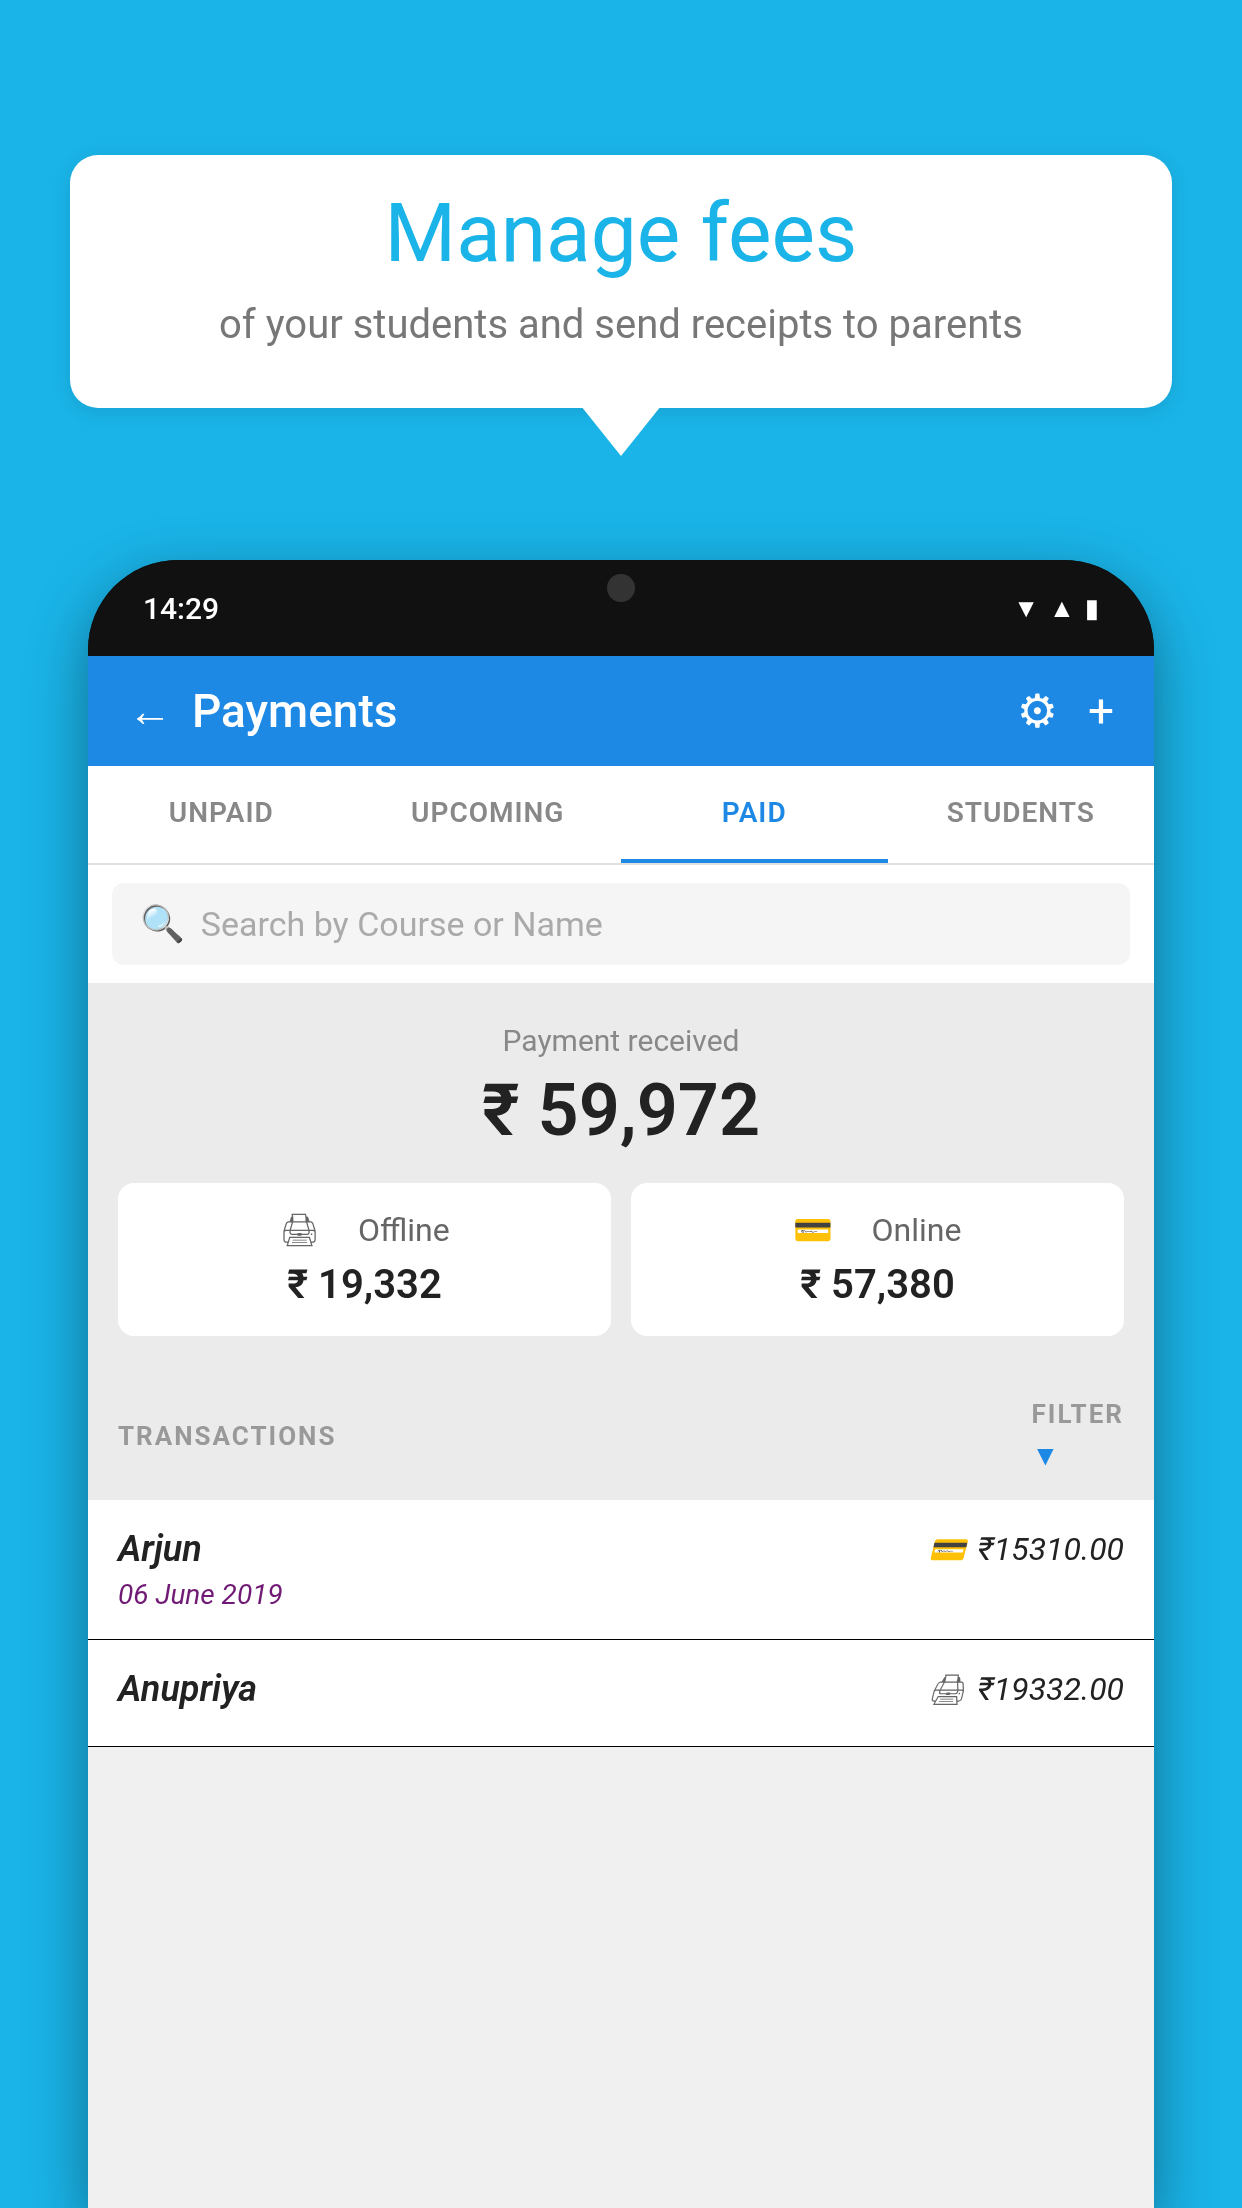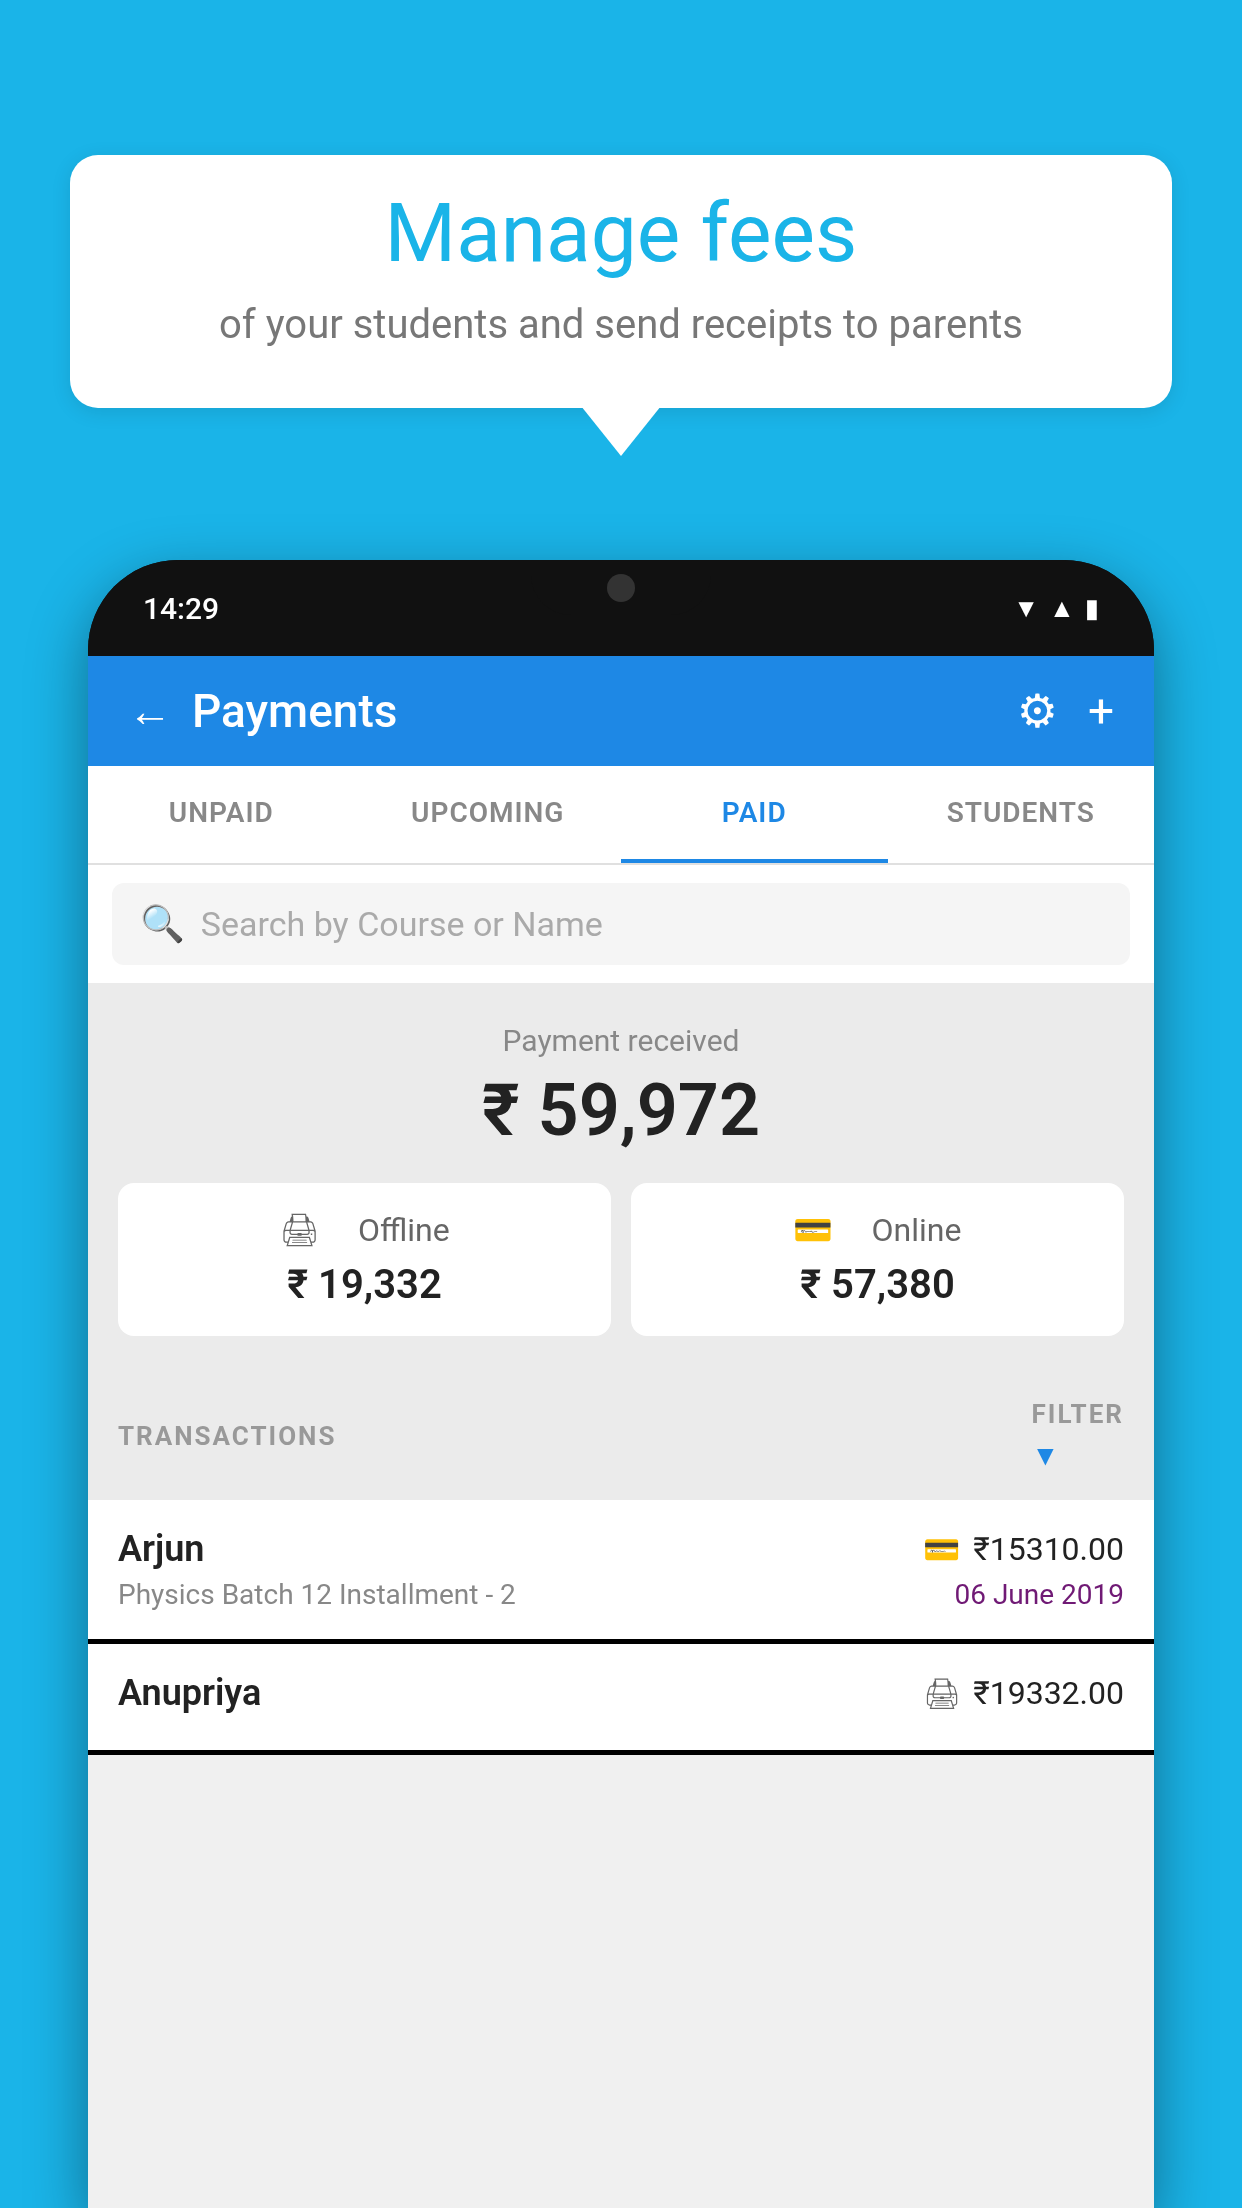--- a/index.html
+++ b/index.html
@@ -270,21 +270,22 @@
     }
     .filter-icon {
       color: #1e88e5;
       font-size: 28px;
     }
 
     
     .transaction-row {
       background: white;
       padding: 28px 30px;
-      border-bottom: 5px solid #000000;
+      border-bottom: 1px solid #000000;
+      font-style: italic;
     }
     .transaction-top {
       display: flex;
       align-items: center;
       justify-content: space-between;
       margin-bottom: 8px;
     }
     .transaction-name {
       font-size: 36px;
       font-weight: 600;
@@ -398,21 +399,20 @@
 
     <div class="transaction-row">
       <div class="transaction-top">
         <span class="transaction-name">Arjun</span>
         <div class="transaction-amount-container">
           <span class="transaction-icon">💳</span>
           <span class="transaction-amount">₹15310.00</span>
         </div>
       </div>
       <div class="transaction-bottom">
-        <span class="transaction-course">Physics Batch 12 Installment - 2</span>
         <span class="transaction-date">06 June 2019</span>
       </div>
     </div>
 
     <div class="transaction-row">
       <div class="transaction-top">
         <span class="transaction-name">Anupriya</span>
         <div class="transaction-amount-container">
           <span class="transaction-icon">🖨</span>
           <span class="transaction-amount">₹19332.00</span>

